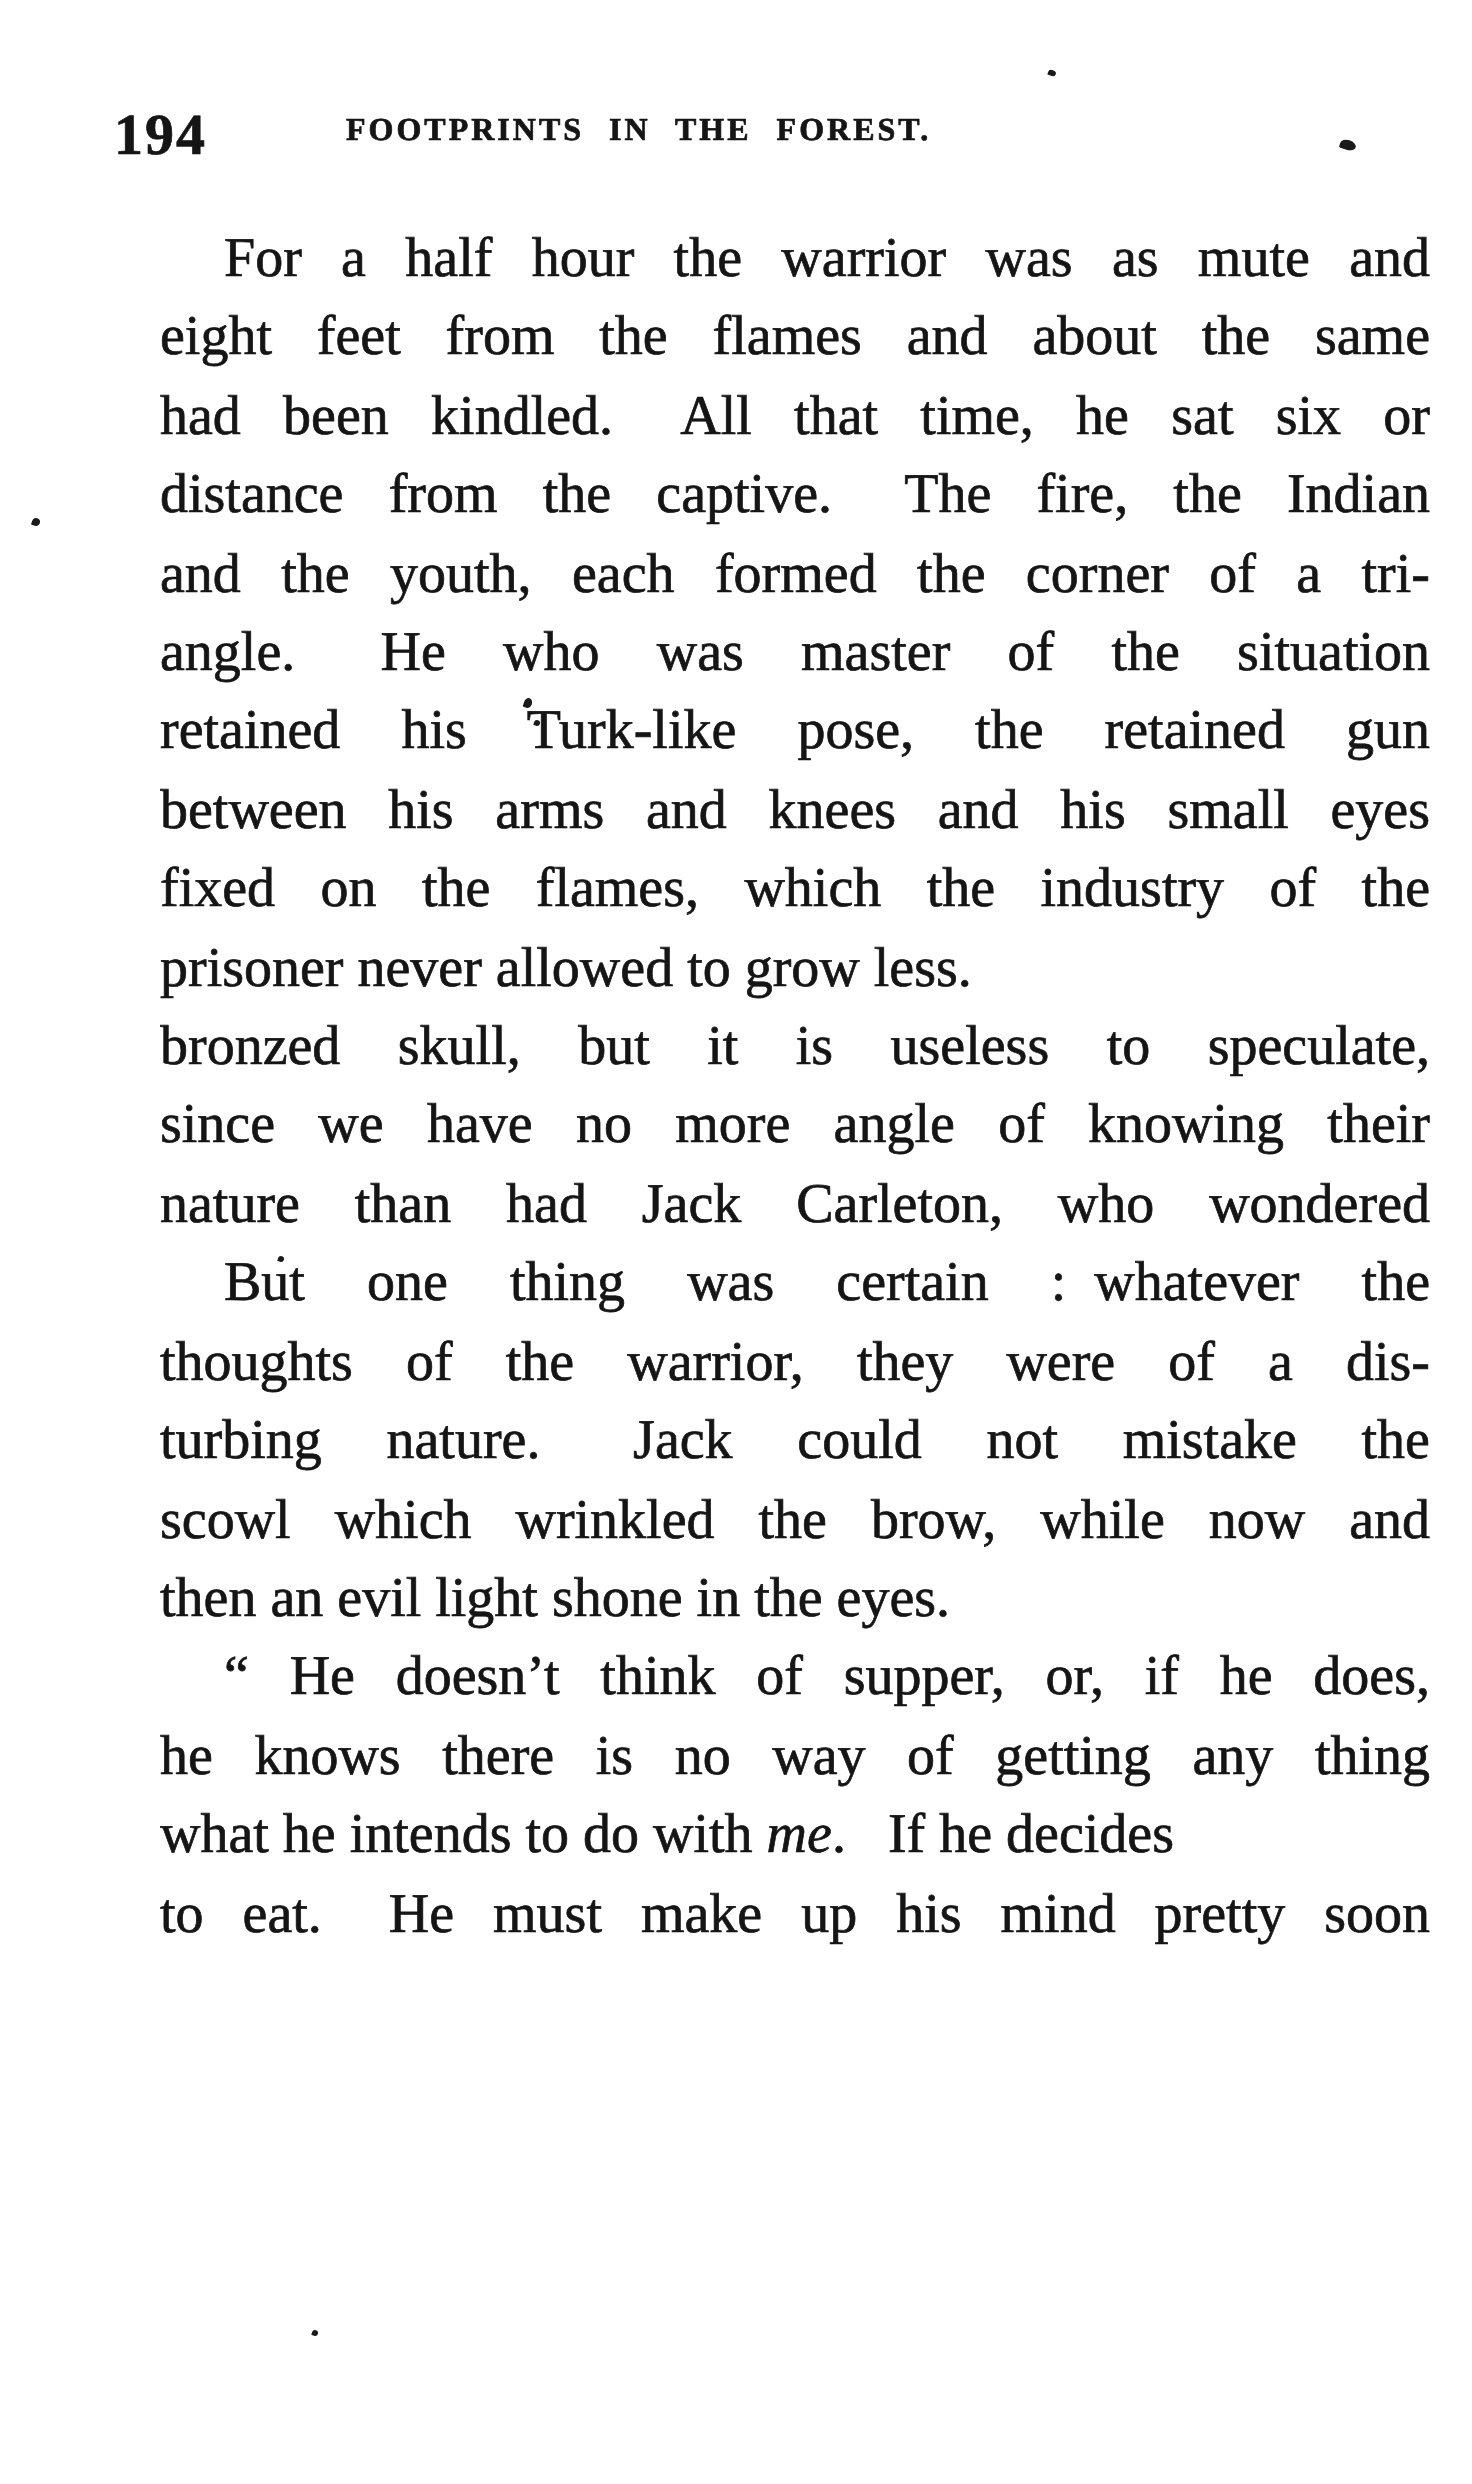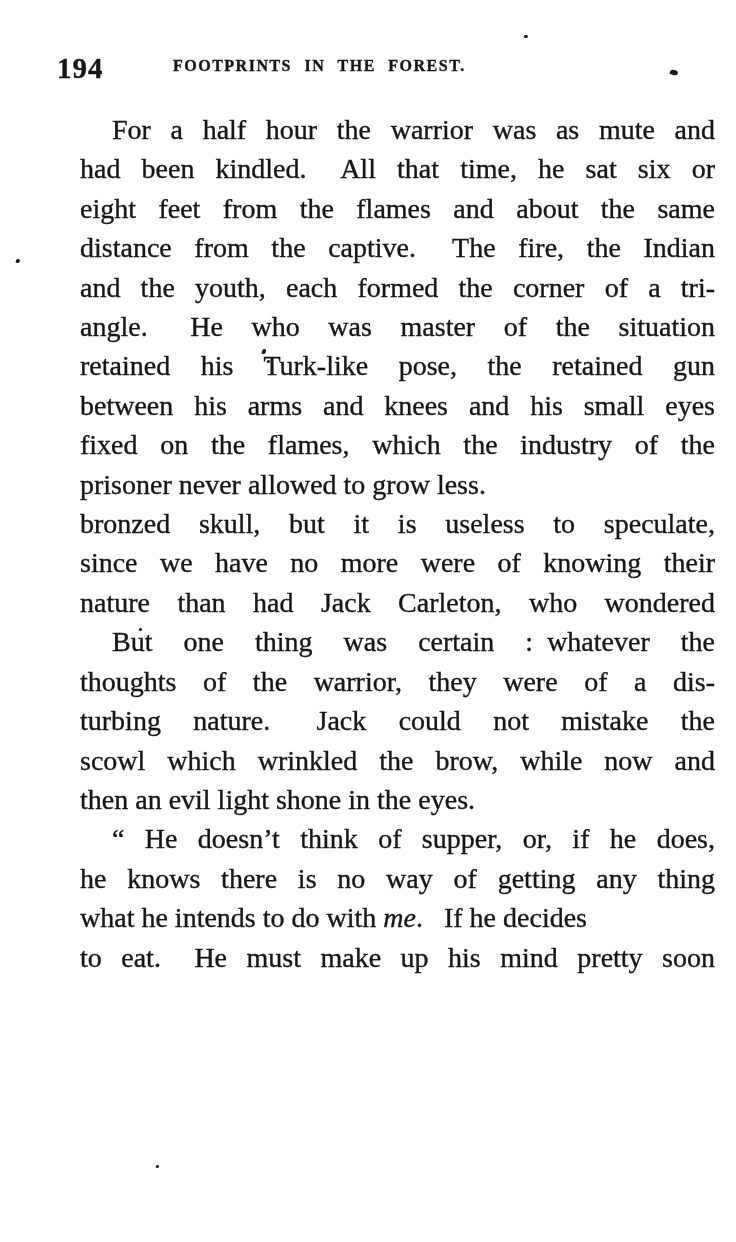--- a/index.html
+++ b/index.html
@@ -67,33 +67,33 @@
 <body>
 
 <div class="page">
   <div class="header">
     <span class="page-number">194</span>
     <span class="running-title">FOOTPRINTS IN THE FOREST.</span>
   </div>
   <div class="page-body">
       <div class="paragraph">
         <div class="line first">For a half hour the warrior was as mute and</div>
+        <div class="line">eight feet from the flames and about the same</div>
         <div class="line">had been kindled.  All that time, he sat six or</div>
-        <div class="line">eight feet from the flames and about the same</div>
         <div class="line">distance from the captive.  The fire, the Indian</div>
         <div class="line">and the youth, each formed the corner of a tri-</div>
         <div class="line">angle.  He who was master of the situation</div>
         <div class="line">retained his Turk-like pose, the retained gun</div>
         <div class="line">between his arms and knees and his small eyes</div>
         <div class="line">fixed on the flames, which the industry of the</div>
         <div class="line last">prisoner never allowed to grow less.</div>
       </div>
       <div class="paragraph">
         <div class="line">bronzed skull, but it is useless to speculate,</div>
-        <div class="line">since we have no more were of knowing their</div>
+        <div class="line">since we have no more angle of knowing their</div>
         <div class="line">nature than had Jack Carleton, who wondered</div>
       </div>
       <div class="paragraph">
         <div class="line first">But one thing was certain : whatever the</div>
         <div class="line">thoughts of the warrior, they were of a dis-</div>
         <div class="line">turbing nature.  Jack could not mistake the</div>
         <div class="line">scowl which wrinkled the brow, while now and</div>
         <div class="line last">then an evil light shone in the eyes.</div>
       </div>
       <div class="paragraph">

